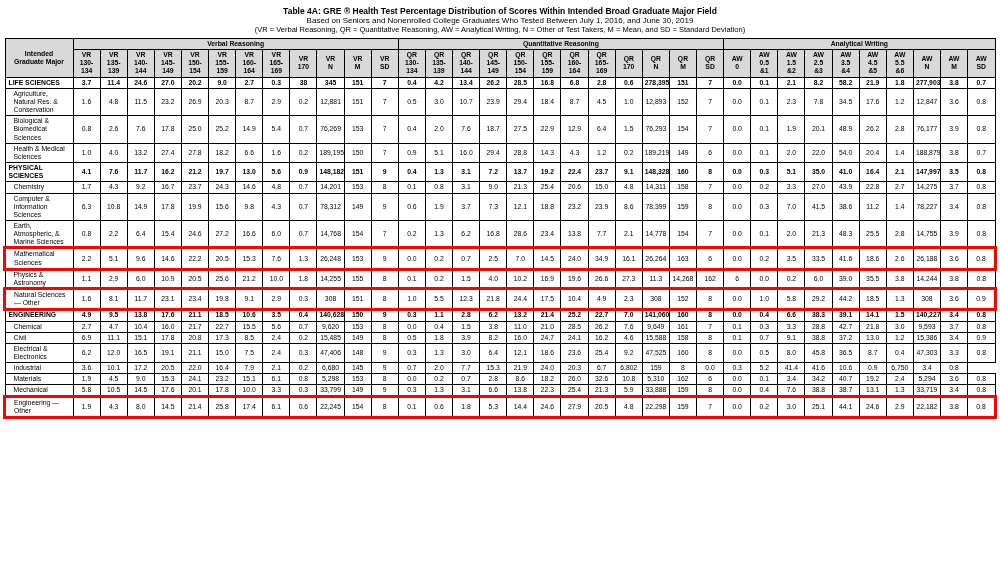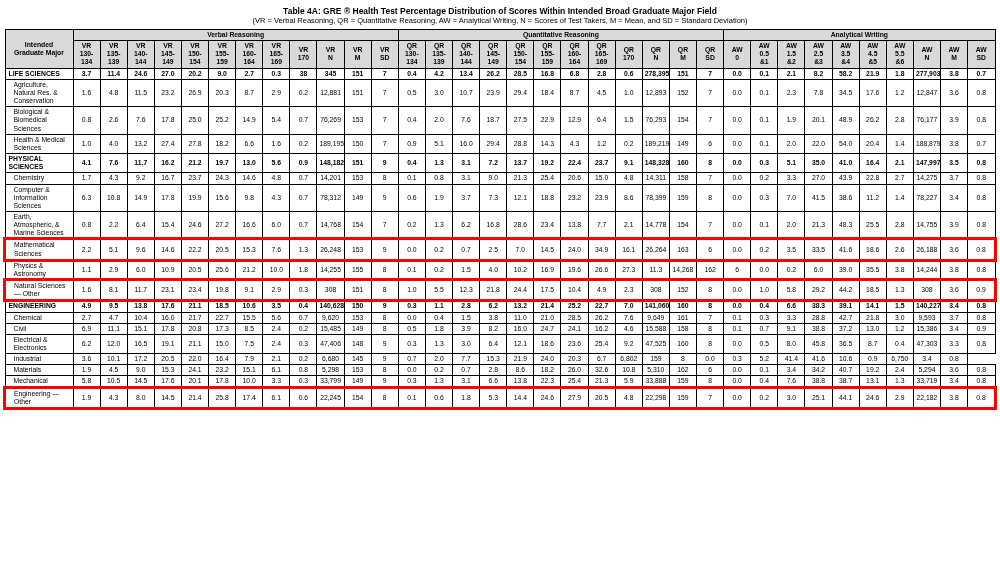--- a/index.html
+++ b/index.html
@@ -18,21 +18,22 @@
     tr.sub-row td { font-weight: normal; background: #fff; }
     .col-major { width: 68px; }
     .col-narrow { width: 14px; }
   </style>
 </head>
 <body>
 
 <div class="page">
   <div class="title-block">
     <div class="main-title">Table 4A: GRE ® Health Test Percentage Distribution of Scores Within Intended Broad Graduate Major Field</div>
-    <div class="legend">(VR = Verbal Reasoning, QR = Quantitative Reasoning, AW = Analytical Writing, N = Scores of Test Takers, M = Mean, and SD = Standard Deviation)</div>
+    <div class="sub-title">Based on Seniors and Nonenrolled College Graduates Who Tested Between July 1, 2016, and June 30, 2019</div>
+    <div class="legend">(VR = Verbal Reasoning, QR = Quantitative Reasoning, AW = Analytical Writing, N = Other of Test Takers, M = Mean, and SD = Standard Deviation)</div>
   </div>
 
   <table>
     <thead>
       <tr>
         <th rowspan="2" class="header-main col-major">Intended<br>Graduate Major</th>
         <th colspan="12" class="header-main">Verbal Reasoning</th>
         <th colspan="12" class="header-main">Quantitative Reasoning</th>
         <th colspan="10" class="header-main">Analytical Writing</th>
       </tr>

